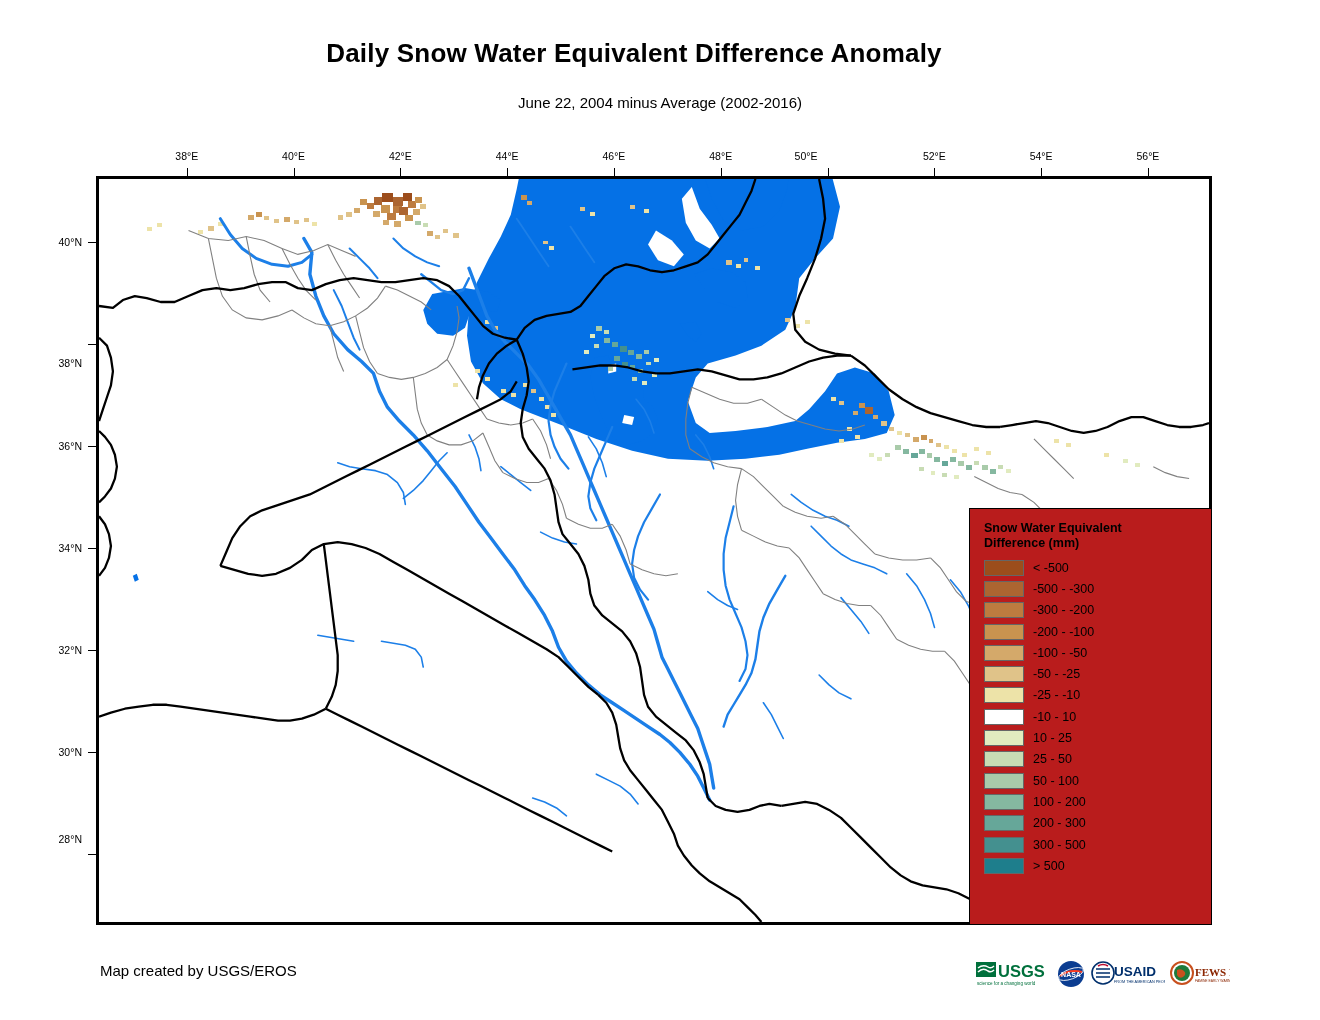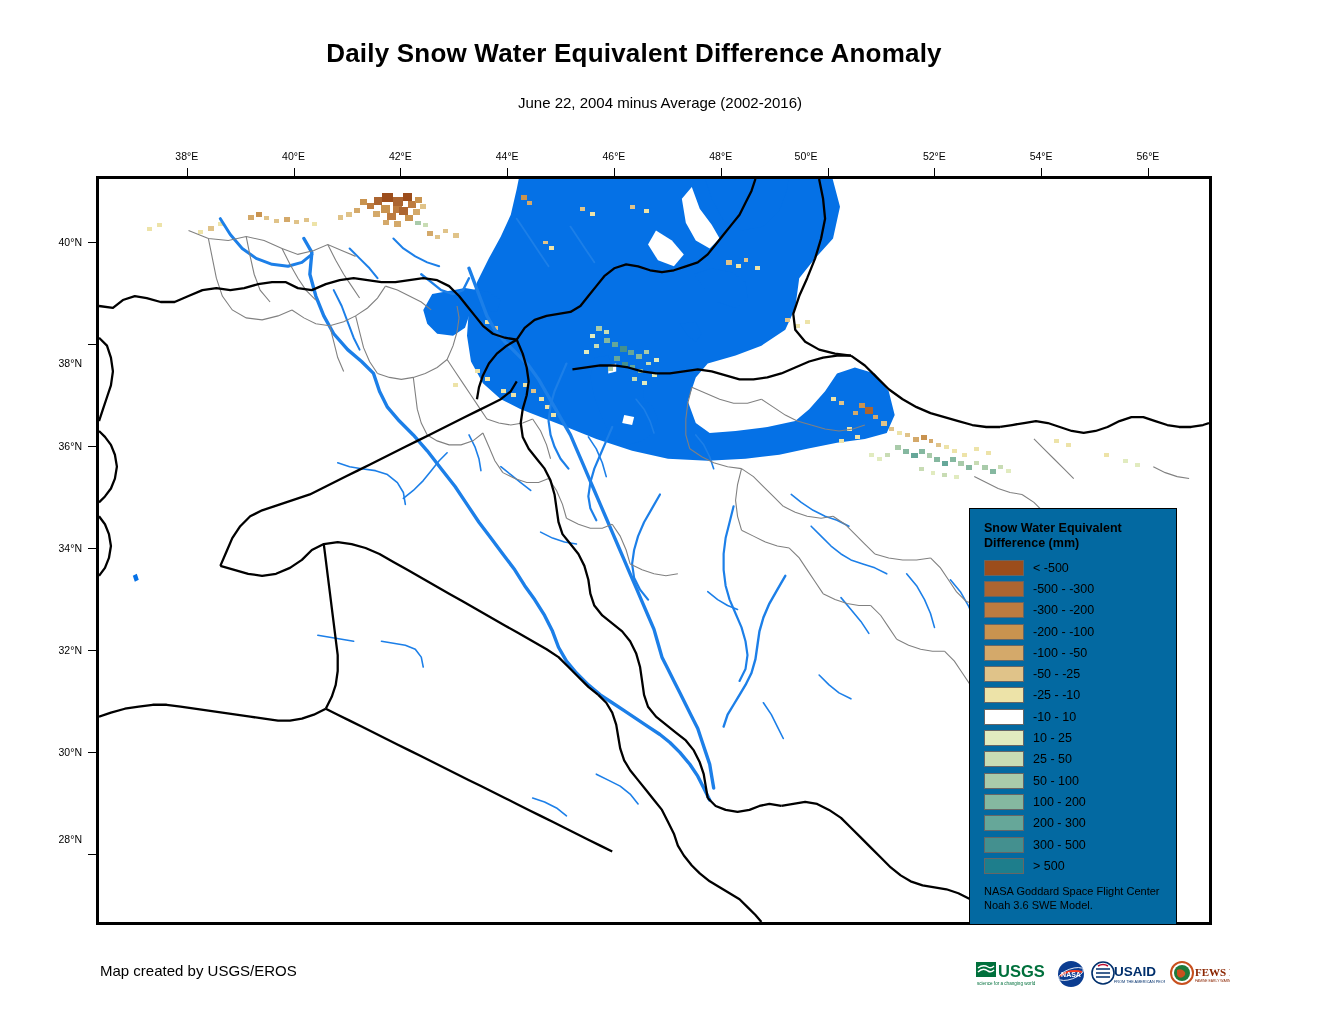--- a/index.html
+++ b/index.html
@@ -19,22 +19,22 @@
 
   
   .lon-label{position:absolute;font-size:10.5px;text-align:center;width:60px;
              transform:translateX(-30px);color:#000;}
   .lat-label{position:absolute;font-size:10.5px;text-align:right;width:60px;
              transform:translateY(-6px);color:#000;}
   .tick-x{position:absolute;width:1px;height:8px;background:#000;top:0;}
   .tick-y{position:absolute;height:1px;width:8px;background:#000;left:0;}
 
   
-  #legend{position:absolute;left:969px;top:508px;width:208px;height:417px;
-          background:#0369a1;border:1.5px solid #000;box-sizing:border-box;
+  #legend{position:absolute;left:969px;top:508px;width:243px;height:417px;
+          background:#b91c1c;border:1.5px solid #000;box-sizing:border-box;
           padding:12px 10px 8px 14px;}
   #legend-title{font-size:12.5px;font-weight:bold;line-height:15px;margin-bottom:6px;}
   .legend-row{display:flex;align-items:center;height:21.3px;}
   .swatch{width:40px;height:16px;border:1.5px solid #666;box-sizing:border-box;
           margin-right:9px;flex:0 0 auto;}
   .legend-label{font-size:12.5px;line-height:14px;}
   #legend-source{font-size:11px;line-height:13.5px;margin-top:9px;color:#000;}
 
   
   #credit{position:absolute;left:100px;top:962px;font-size:15px;}
@@ -467,24 +467,20 @@
       </div>
       <div class="legend-row">
         <div class="swatch" style="background: rgb(68, 144, 143);"></div>
         <div class="legend-label">300 - 500</div>
       </div>
       <div class="legend-row">
         <div class="swatch" style="background: rgb(30, 126, 140);"></div>
         <div class="legend-label">&gt; 500</div>
       </div>
     </div>
-  <div id="legend-source">
-    <div>NASA Goddard Space Flight Center</div>
-    <div>Noah 3.6 SWE Model.</div>
-  </div>
 </div>
 
 <div id="credit">Map created by USGS/EROS</div>
 
 <div id="logos">
 
   <div class="logo">
     <svg width="76" height="32" viewBox="0 0 76 32">
       <rect x="1" y="4" width="20" height="15" fill="#00703C"></rect>
       <path d="M3,14 Q8,9 13,13 Q16,15 19,12" stroke="#fff" stroke-width="1.6" fill="none"></path>

